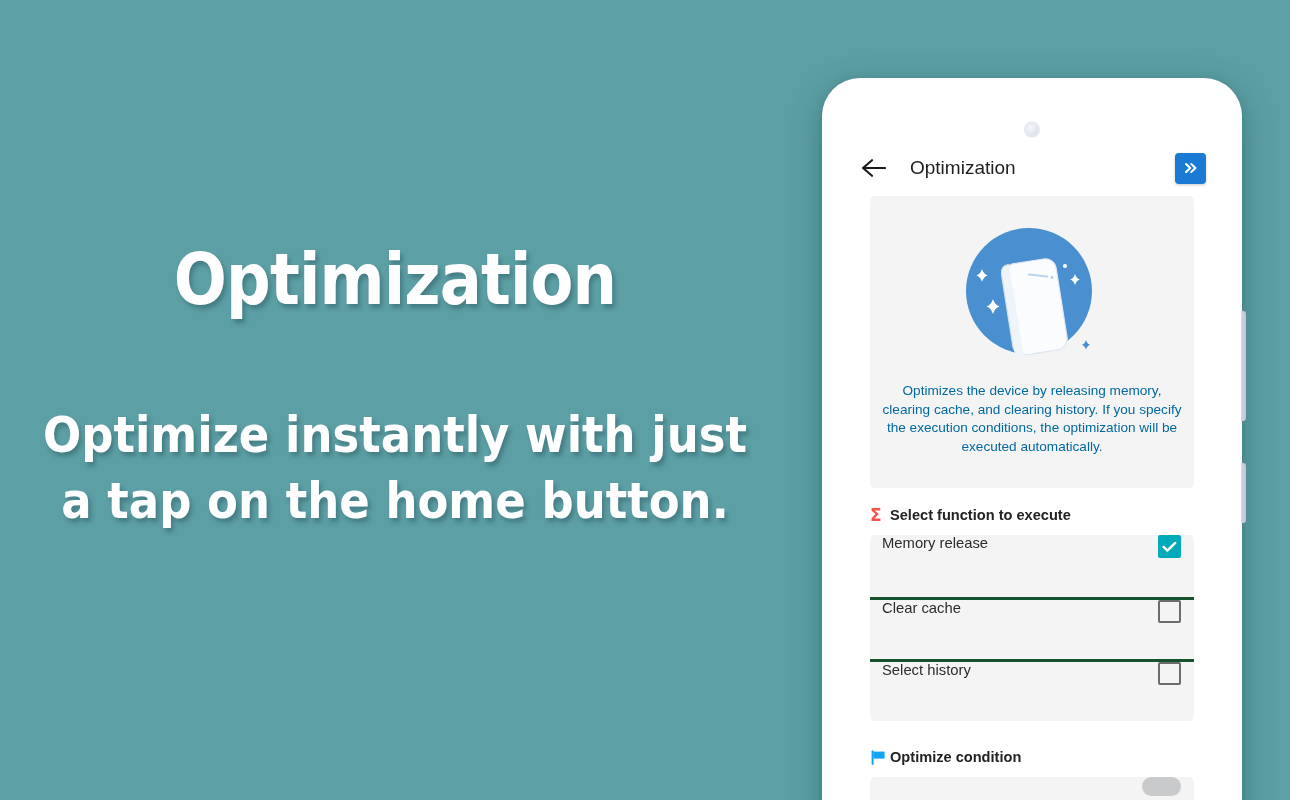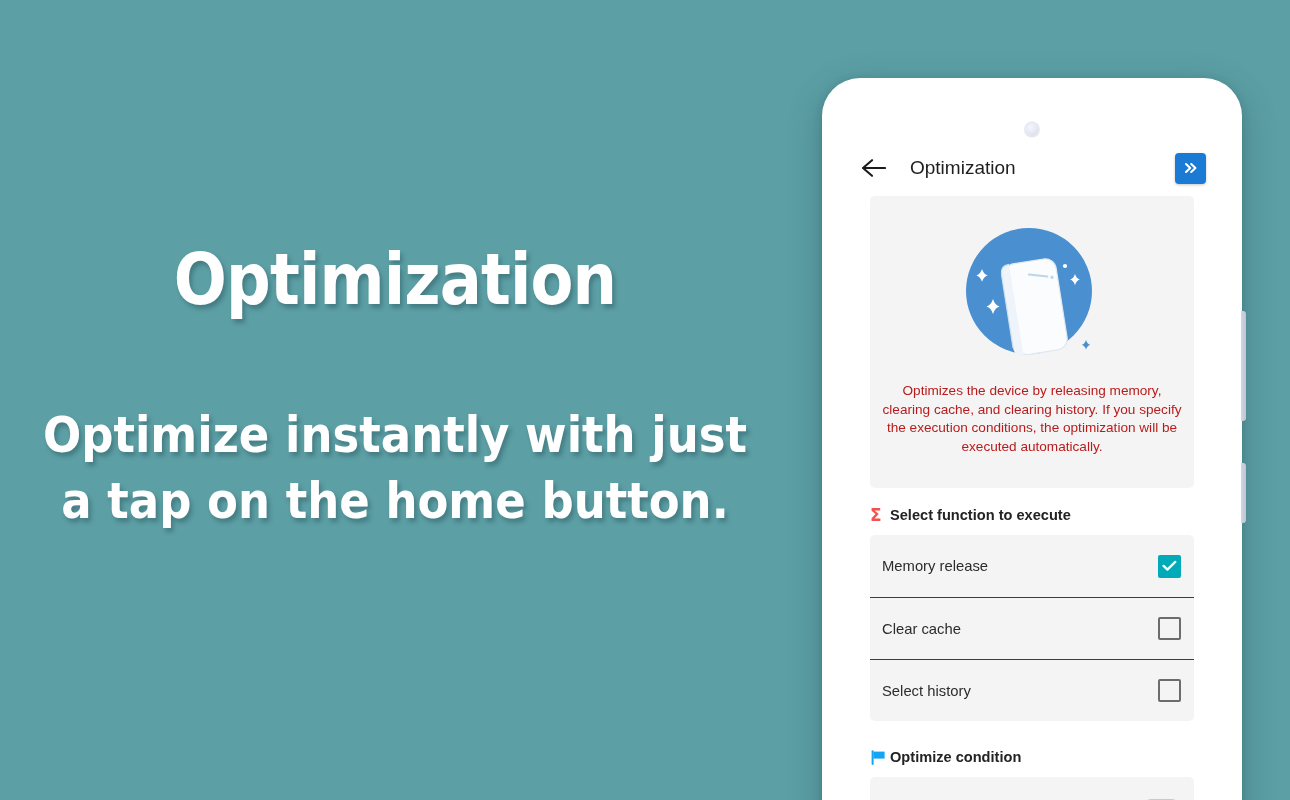--- a/index.html
+++ b/index.html
@@ -105,21 +105,21 @@
     width:324px; height:292px;
     background:#f4f4f4;
     border-radius:5px;
   }
   .hero-art { position:absolute; left:0; top:16px; width:100%; height:168px; display:flex; align-items:center; justify-content:center; }
   .hero-desc {
     position:absolute; left:10px; right:10px; top:186px;
     text-align:center;
     font-size:13.6px;
     line-height:18.6px;
-    color:#b91c1c;
+    color:#0369a1;
   }
 
   
   .section { position:absolute; left:26px; width:324px; }
   .section-head {
     display:flex; align-items:center;
     height:22px;
     margin-bottom:9px;
   }
   .section-head .sec-icon {
@@ -134,26 +134,26 @@
   }
   .section-head .sec-label {
     font-size:14.6px;
     font-weight:bold;
     color:#232323;
   }
 
   .card { background:#f4f4f4; border-radius:5px; overflow:hidden; }
   .row {
     position:relative;
-    display:flex; align-items:center;
+    display:flex; align-items:flex-start;
     height:62px;
     padding:0 13px 0 12px;
     cursor:pointer;
   }
-  .row + .row { border-top:1px solid #14532d; }
+  .row + .row { border-top:3px solid #14532d; }
   .row-label { font-size:14.8px; color:#2c2c2c; }
 
   .checkbox {
     margin-left:auto;
     width:23px; height:23px;
     border:2.4px solid #6c6c6c;
     border-radius:2px;
     background:transparent;
   }
   .checkbox.checked {

